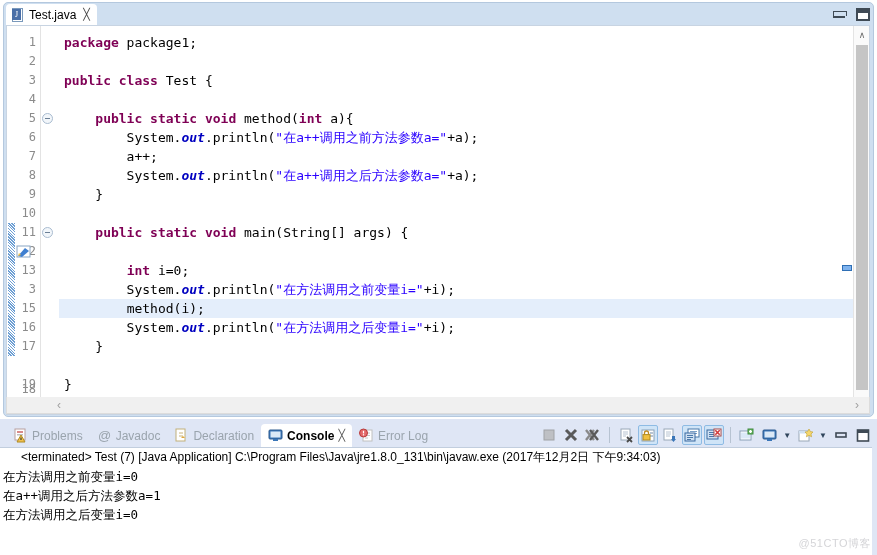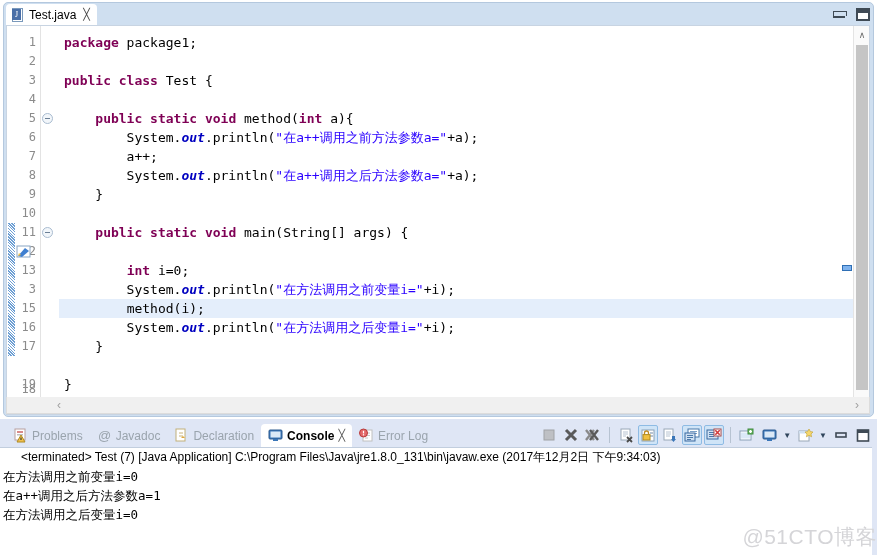--- a/index.html
+++ b/index.html
@@ -321,22 +321,22 @@
   .console-header {
     font-family: "Liberation Sans", sans-serif;
     font-size: 12px;
     color: #000000;
     line-height: 19px;
     padding-left: 21px;
     white-space: pre;
   }
   .watermark {
     position: absolute;
-    right: 0; bottom: 4px;
-    font-size: 21px;
+    right: 6px; bottom: 4px;
+    font-size: 11px;
     color: #d5d5d8;
     letter-spacing: 0.5px;
     user-select: none;
   }
   .right-edge {
     position: absolute;
     right: 0; top: 419px;
     width: 5px; height: 136px;
     background: #dfe6f5;
   }

